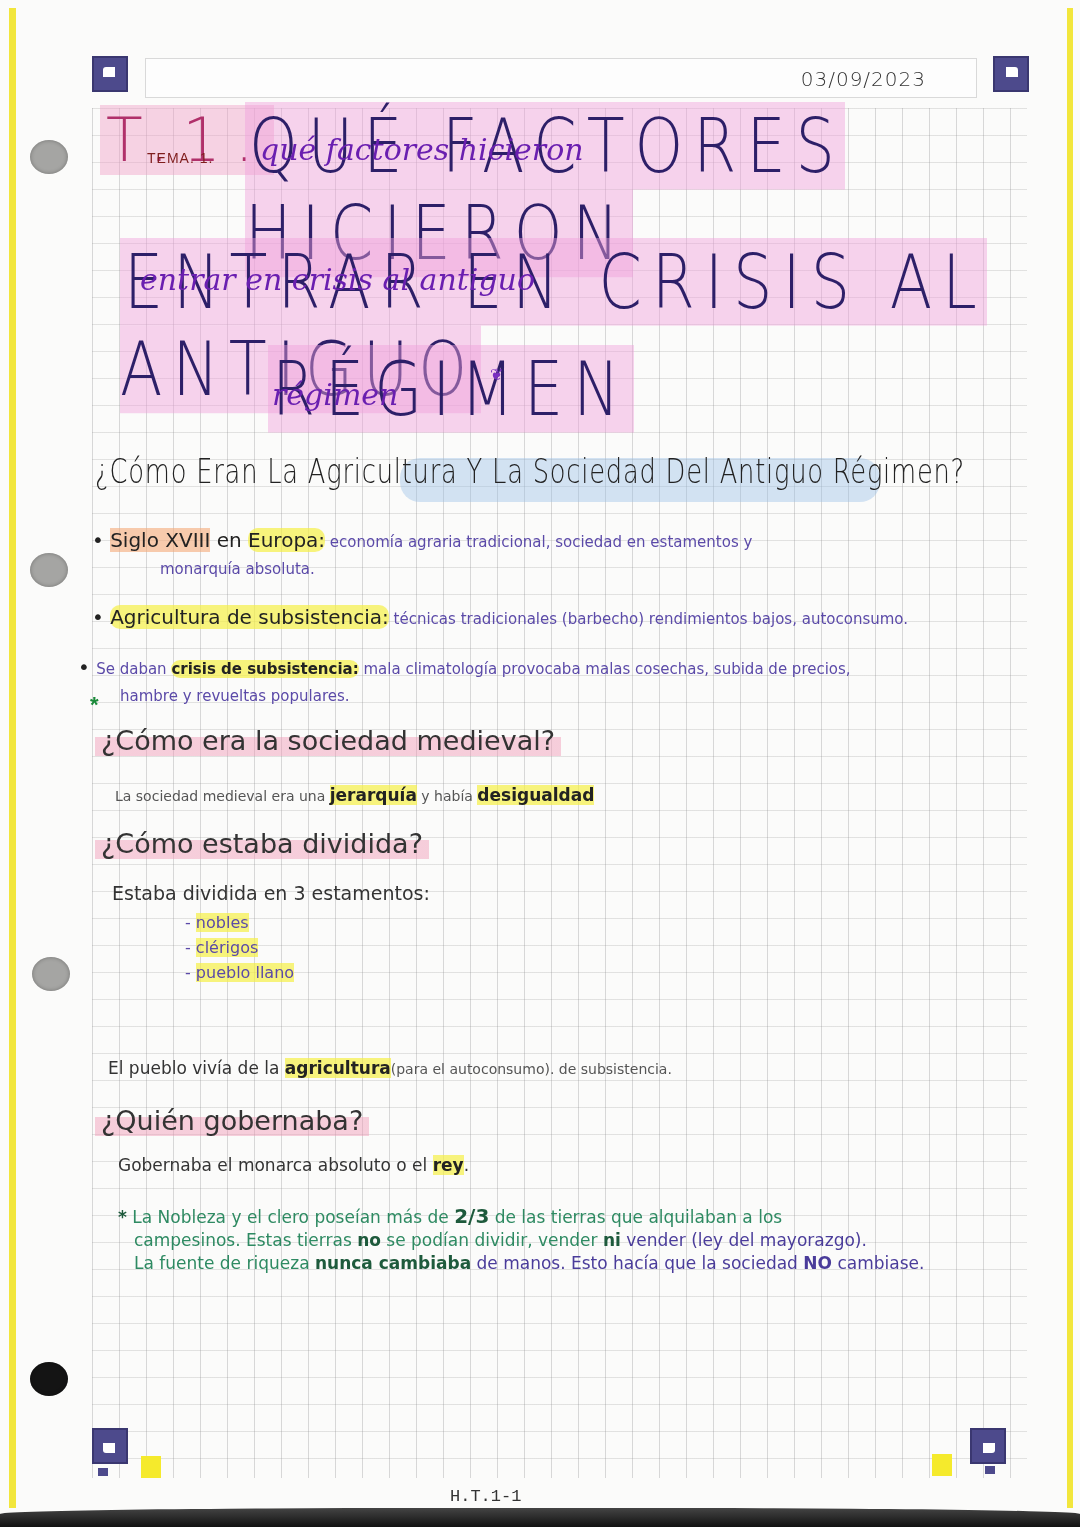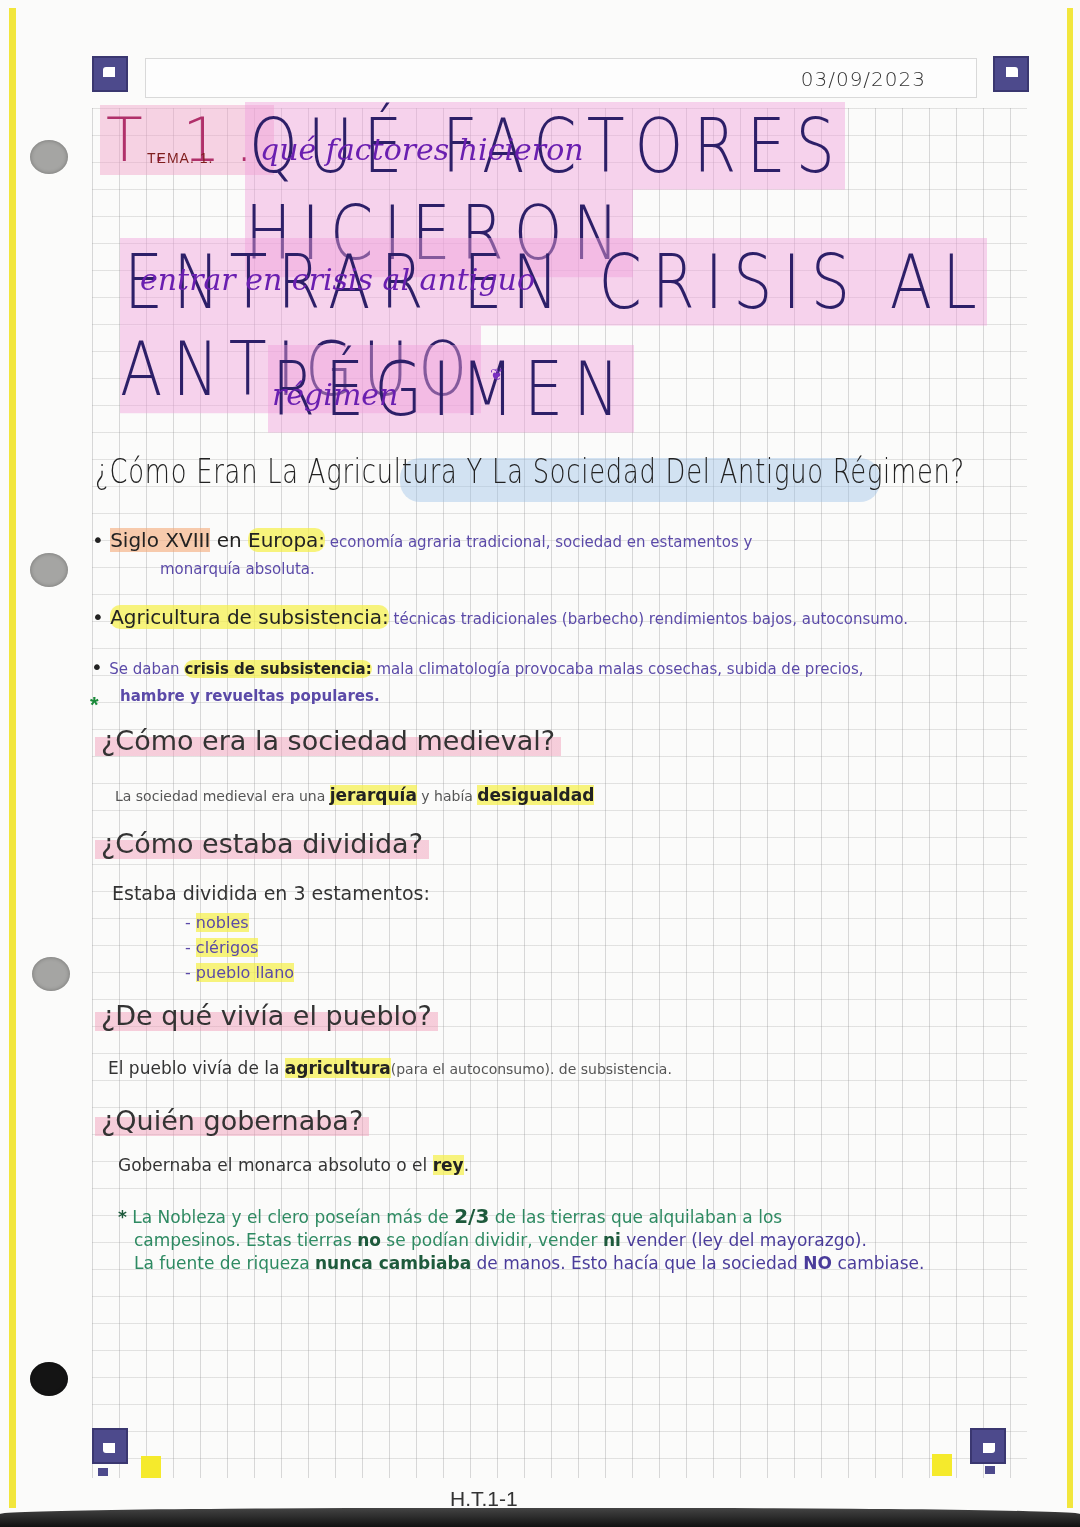--- a/index.html
+++ b/index.html
@@ -60,21 +60,21 @@
   .answer .hl{background:rgba(245,240,70,.7);color:#222;font-weight:bold;}
   .answer .small{font-size:14px;color:#555;}
   .list{position:absolute;left:185px;top:910px;font-family:"DejaVu Sans",sans-serif;font-size:16px;color:#5b4aa8;line-height:25px;}
   .list div span{background:rgba(245,240,70,.7);margin-top:37px;}
 
   .note{position:absolute;left:118px;top:1205px;font-family:"DejaVu Sans",sans-serif;font-size:17px;color:#2e8a62;
        line-height:23px;white-space:nowrap;}
   .note .dark{color:#1e5a3c;font-weight:bold;}
   .note .purple{color:#4a3c9a;}
   .frac{font-size:20px;color:#1e5a3c;font-weight:bold;}
-  .footer-label{position:absolute;left:450px;top:1487px;font-size:21px;color:#333;font-family:Liberation Sans, sans-serif;}
+  .footer-label{position:absolute;left:450px;top:1487px;font-size:17px;color:#333;font-family:Liberation Mono, monospace;}
 </style>
 </head>
 <body>
 
 <div class="page">
   <div class="yellow-border-left"></div>
   <div class="yellow-border-right"></div>
   <div class="grid"></div>
 
   <div class="hole" style="left:30px;top:140px;"></div>
@@ -119,40 +119,39 @@
 
   <div class="bullet" style="left:92px;top:528px;">
     <span class="lead">• <span class="hl-orange">Siglo XVIII</span><span> en </span><span class="hl-yellow">Europa:</span></span><span class="body"> economía agraria tradicional, sociedad en estamentos y</span>
   </div>
   <div class="cont" style="left:160px;top:560px;">monarquía absoluta.</div>
 
   <div class="bullet" style="left:92px;top:605px;">
     <span class="lead">• <span class="hl-yellow">Agricultura de subsistencia:</span></span><span class="body"> técnicas tradicionales (barbecho) rendimientos bajos, autoconsumo.</span>
   </div>
 
-  <div class="bullet" style="left:91px;top:655px;">
+  <div class="bullet" style="left:78px;top:655px;">
     <span class="lead">• <span class="body">Se daban </span><span class="hl-yellow bold" style="font-size:15px;">crisis de subsistencia:</span></span><span class="body"> mala climatología provocaba malas cosechas, subida de precios,</span>
   </div>
-  <div class="cont" style="left:120px;top:687px;font-weight:bold;">hambre y revueltas populares.</div>
+  <div class="cont" style="left:120px;top:687px;">hambre y revueltas populares.</div>
   <div class="green-star" style="left:90px;top:692px;">*</div>
 
   <div class="q-heading" style="left:95px;top:725px;"><span class="pink">¿Cómo era la sociedad medieval?</span></div>
   <div class="answer" style="left:115px;top:785px;">
     <span class="small">La sociedad medieval era una </span><span class="hl">jerarquía</span><span class="small"> y había </span><span class="hl">desigualdad</span>
   </div>
 
   <div class="q-heading" style="left:95px;top:828px;"><span class="pink">¿Cómo estaba dividida?</span></div>
   <div class="answer" style="left:112px;top:882px;font-size:19px;">Estaba dividida en 3 estamentos:</div>
   <div class="list">
     <div>- <span>nobles</span></div>
     <div>- <span>clérigos</span></div>
     <div>- <span>pueblo llano</span></div>
   </div>
 
-  <div class="q-heading" style="left:95px;top:1000px;"><span class="pink">¿De qué vivía el pueblo?</span></div>
   <div class="answer" style="left:108px;top:1058px;">
     <span>El pueblo vivía de la </span><span class="hl">agricultura</span><span class="small">(para el autoconsumo).</span><span class="small"> de subsistencia.</span>
   </div>
 
   <div class="q-heading" style="left:95px;top:1105px;"><span class="pink">¿Quién gobernaba?</span></div>
   <div class="answer" style="left:118px;top:1155px;">
     <span>Gobernaba el monarca absoluto o el </span><span class="hl">rey</span><span>.</span>
   </div>
 
   <div class="note">

